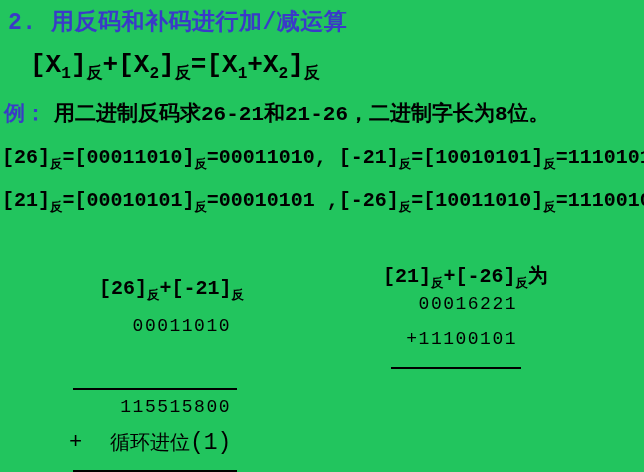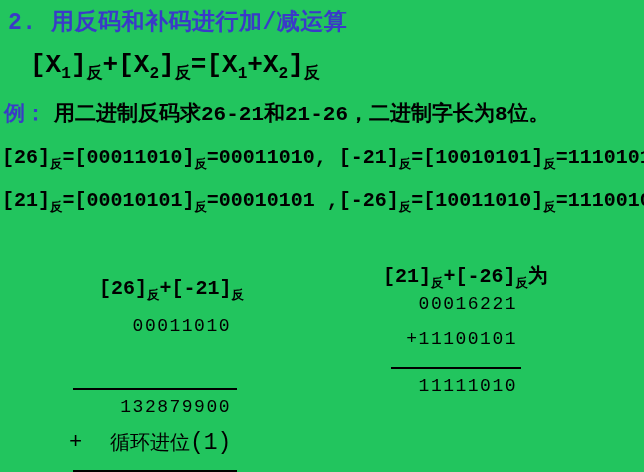--- a/index.html
+++ b/index.html
@@ -124,30 +124,29 @@
   </div>
 
   <div class="abs def-line def-1">[26]<sub>反</sub>=[00011010]<sub>反</sub>=00011010, [-21]<sub>反</sub>=[10010101]<sub>反</sub>=1110101</div>
 
   <div class="abs def-line def-2">[21]<sub>反</sub>=[00010101]<sub>反</sub>=00010101 ,[-26]<sub>反</sub>=[10011010]<sub>反</sub>=11100101</div>
 
   <div class="calc calc-left">
     <div class="calc-header">[26]<sub>反</sub>+[-21]<sub>反</sub></div>
     <div class="num-row cl-addend1">00011010</div>
     <div class="divider cl-hr1"></div>
-    <div class="num-row cl-sum">132879900</div>
+    <div class="num-row cl-sum">115515800</div>
     <div class="carry-row cl-carry">
       <span class="carry-plus">+</span>
       <span class="carry-label"><span>循环进位</span><span class="carry-paren">(1)</span></span>
     </div>
     <div class="divider cl-hr2"></div>
     <div class="num-row cl-result">00000101</div>
   </div>
 
   <div class="calc calc-right">
     <div class="calc-header">[21]<sub>反</sub>+[-26]<sub>反</sub>为</div>
     <div class="num-row cr-addend1">00016221</div>
     <div class="num-row cr-addend2">+11100101</div>
     <div class="divider cr-hr"></div>
-    <div class="num-row cr-result">11111010</div>
   </div>
 
 </div>
 
 </body></html>

